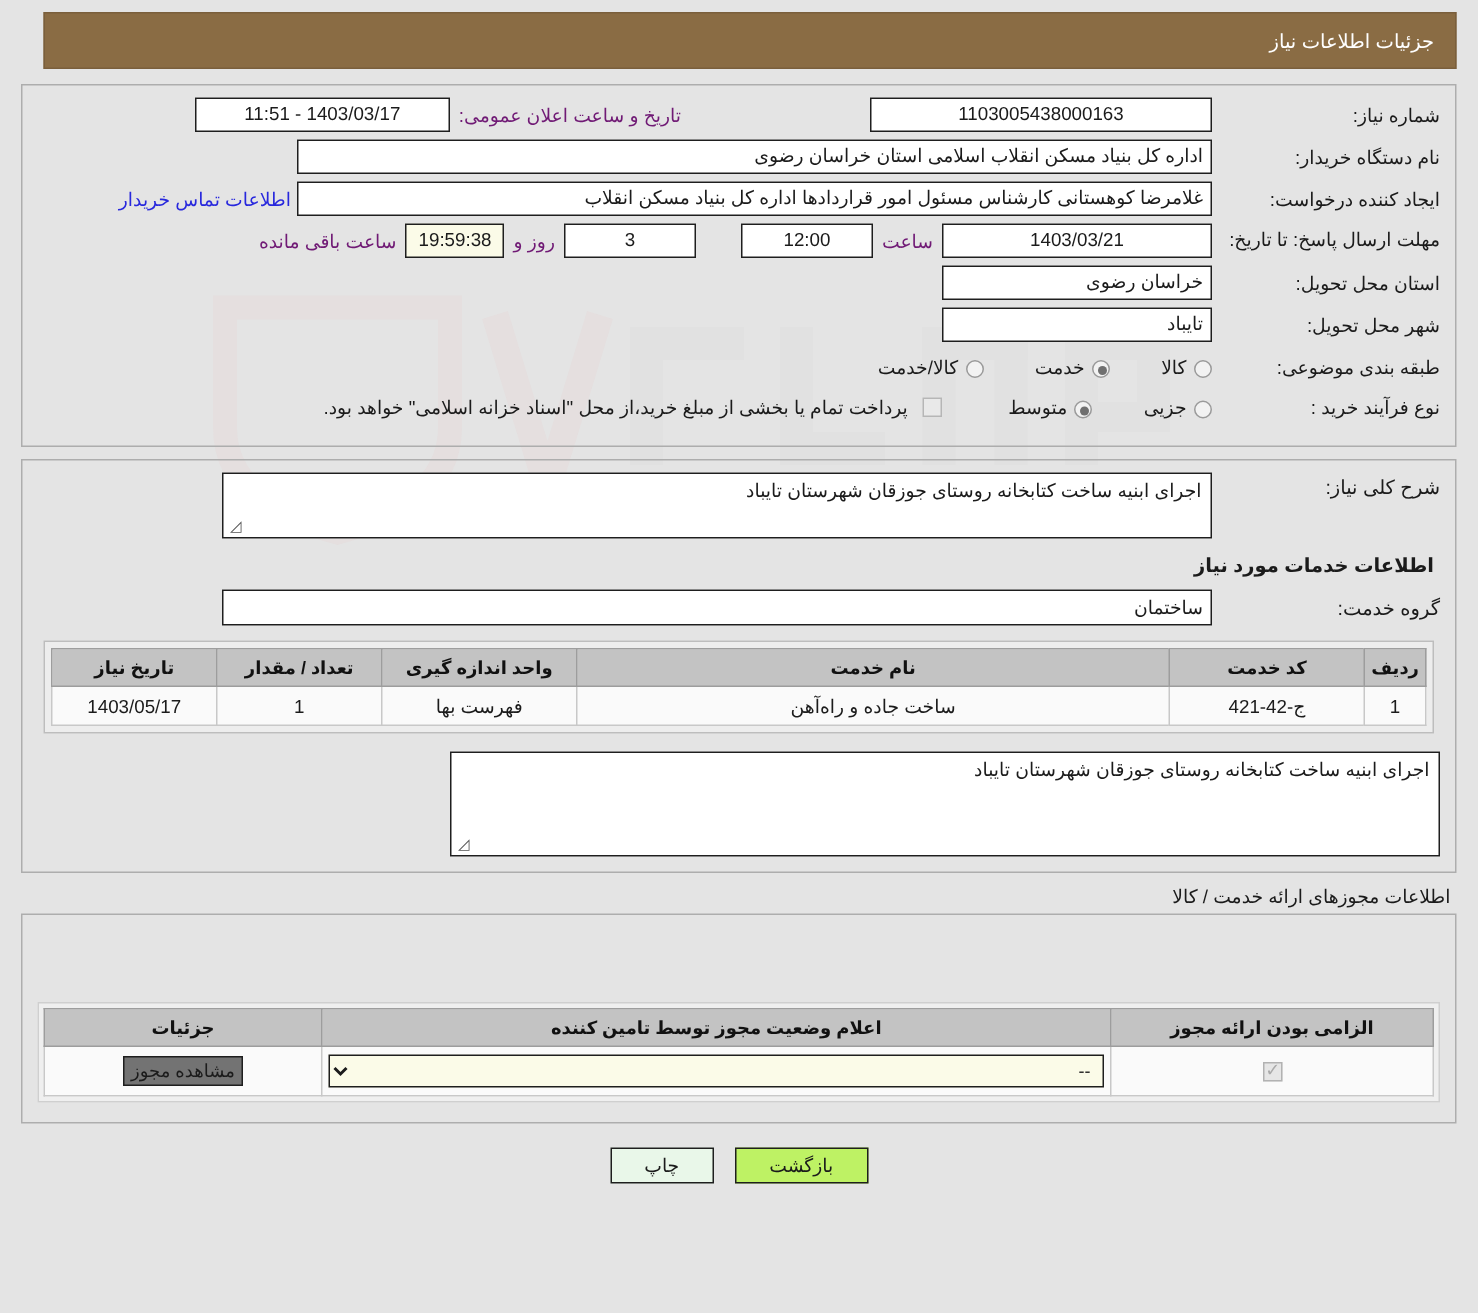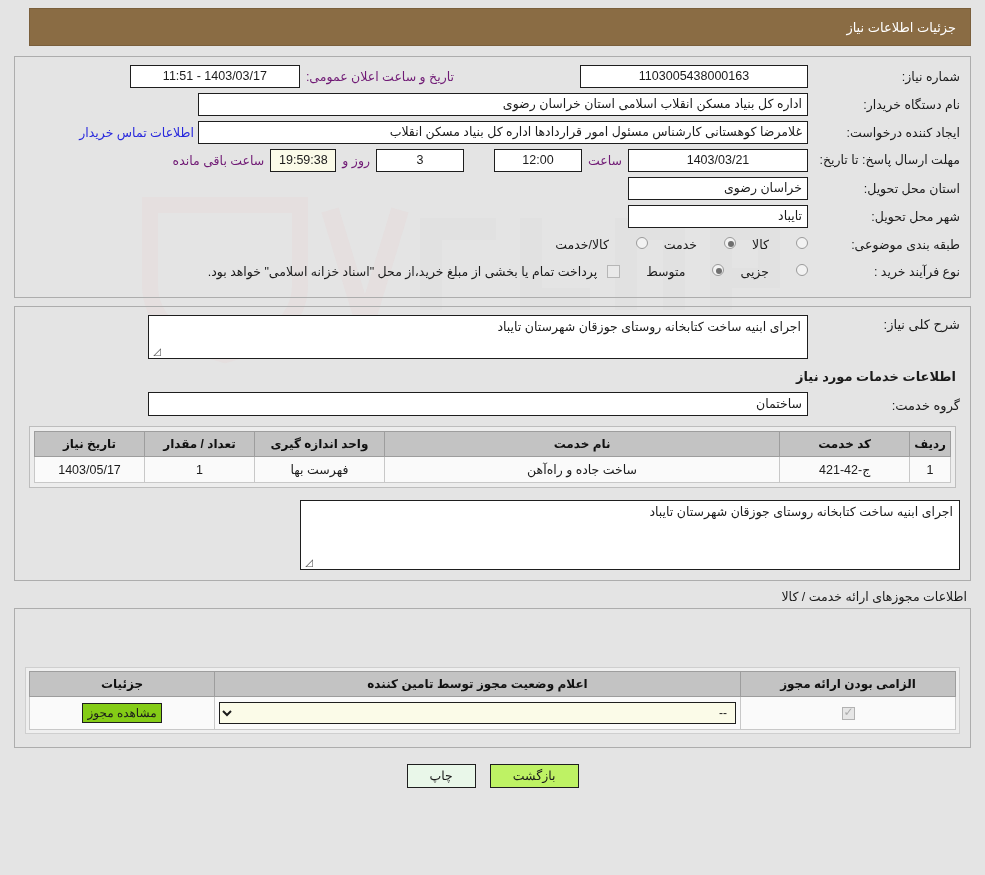--- a/index.html
+++ b/index.html
@@ -91,21 +91,21 @@
     color: #2828dd;
     font-size: 12.5px;
     white-space: nowrap;
     text-decoration: none;
     padding: 0 4px;
     cursor: pointer;
   }
 
   
   .radio-group { display: flex; flex-direction: row; align-items: center; }
-  .radio-item { display: flex; flex-direction: row; align-items: flex-start; margin-left: 16px; gap: 22px; }
+  .radio-item { display: flex; flex-direction: row; align-items: flex-end; margin-left: 34px; }
   .radio {
     width: 12px; height: 12px;
     border-radius: 50%;
     border: 1px solid #9a9a9a;
     background: #f2f2f2;
     display: inline-block;
     position: relative;
     flex: 0 0 auto;
   }
   .radio.on::after {
@@ -223,21 +223,21 @@
     border: 1px solid #1e1e1e;
     background: #fbfbe8;
     color: #1b1b1b;
     text-align: right;
     direction: rtl;
     padding: 0 4px;
     font-family: "Liberation Sans", sans-serif;
   }
   .permit-btn {
     border: 1px solid #1e1e1e;
-    background: #84cc16;
+    background: #737373;
     font-size: 12px;
     color: #1b1b1b;
     padding: 2px 4px;
     cursor: pointer;
     font-family: "Liberation Sans", sans-serif;
   }
 
   
   .footer {
     margin-top: 16px;

